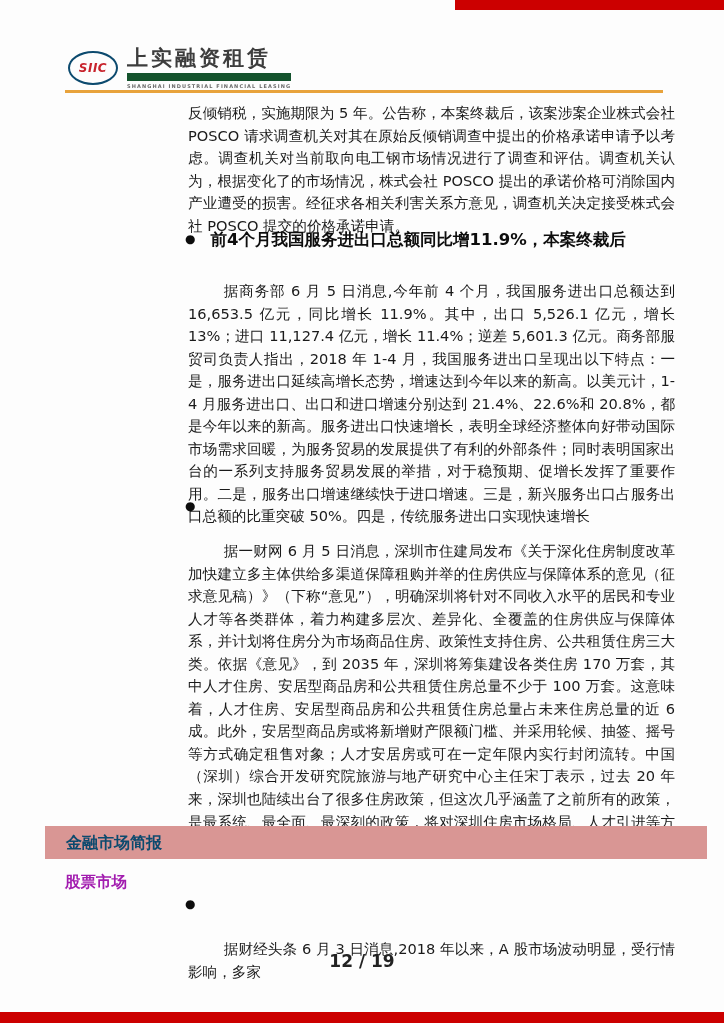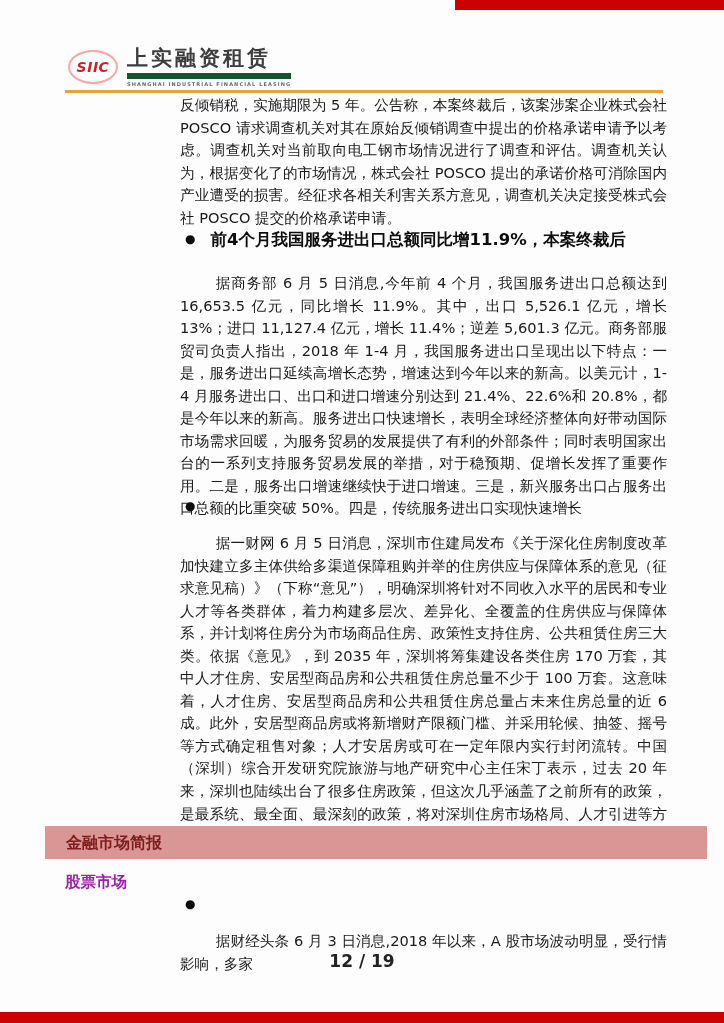--- a/index.html
+++ b/index.html
@@ -24,67 +24,67 @@
   }
 
   
   .logo {
     position: absolute; top: 46px; left: 68px;
     display: flex; align-items: center; gap: 9px;
   }
   .siic-mark {
     display: flex; align-items: center; justify-content: center;
     width: 46px; height: 30px;
-    border: 2px solid #fca5a5; border-radius: 50%;
+    border: 2px solid #0c4a6e; border-radius: 50%;
     color: #C8232C; font-weight: bold; font-style: italic;
-    font-size: 14px; letter-spacing: 0.5px;
+    font-size: 12px; letter-spacing: 0.5px;
     background: #fdfdfd;
   }
   .logo-text { display: flex; flex-direction: column; }
   .logo-cn {
     font-size: 21px; font-weight: bold; color: #3d3d3d;
     letter-spacing: 3px; line-height: 1.15;
-    padding-bottom: 3px; border-bottom: 6px solid #14532d;
+    padding-bottom: 3px; border-bottom: 8px solid #14532d;
   }
   .logo-en {
     font-size: 5px; color: #6a6a6a; letter-spacing: 1.1px; margin-top: 2px;
     font-weight: bold;
   }
 
   .gold-rule {
     position: absolute; top: 90px; left: 65px; width: 598px; height: 3px;
     background: #E8A33C;
   }
 
   
   .body-para {
     position: absolute; left: 180px; width: 487px;
     font-size: 14.6px; line-height: 22.55px; color: #1a1a1a;
-    text-align: justify; margin: 0;
+    text-align: justify; margin: 8px;
   }
   .para-antidumping { top: 94px; }
   .para-services { top: 272px; text-indent: 2.45em; }
   .para-shenzhen { top: 532px; text-indent: 2.45em; }
   .para-buyback { top: 930px; text-indent: 2.45em; }
 
   
   .bullet-heading {
     position: absolute; left: 185px; width: 525px;
     display: flex; align-items: baseline; gap: 15px;
     font-size: 16.5px; font-weight: bold; color: #0d0d0d; margin: 0;
   }
   .bullet-heading .bullet { font-size: 12px; position: relative; top: -2px; }
   .heading-services { top: 229px; }
   .heading-shenzhen { top: 501px; }
   .heading-buyback  { top: 899px; }
 
   
   .section-banner {
     position: absolute; top: 826px; left: 45px; width: 662px; height: 33px;
-    background: #D99694; color: #7f1d1d;
+    background: #D99694; color: #0c4a6e;
     font-size: 16px; font-weight: bold; line-height: 33px;
     padding-left: 21px; box-sizing: border-box;
   }
 
   .subsection-title {
     position: absolute; top: 872px; left: 65px;
     font-size: 15.5px; font-weight: bold; color: #a21caf;
   }
 
   .page-number {

